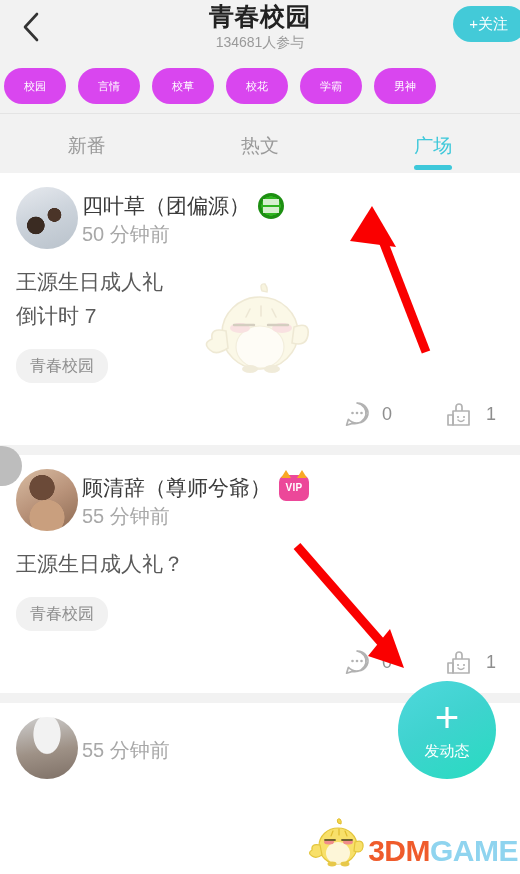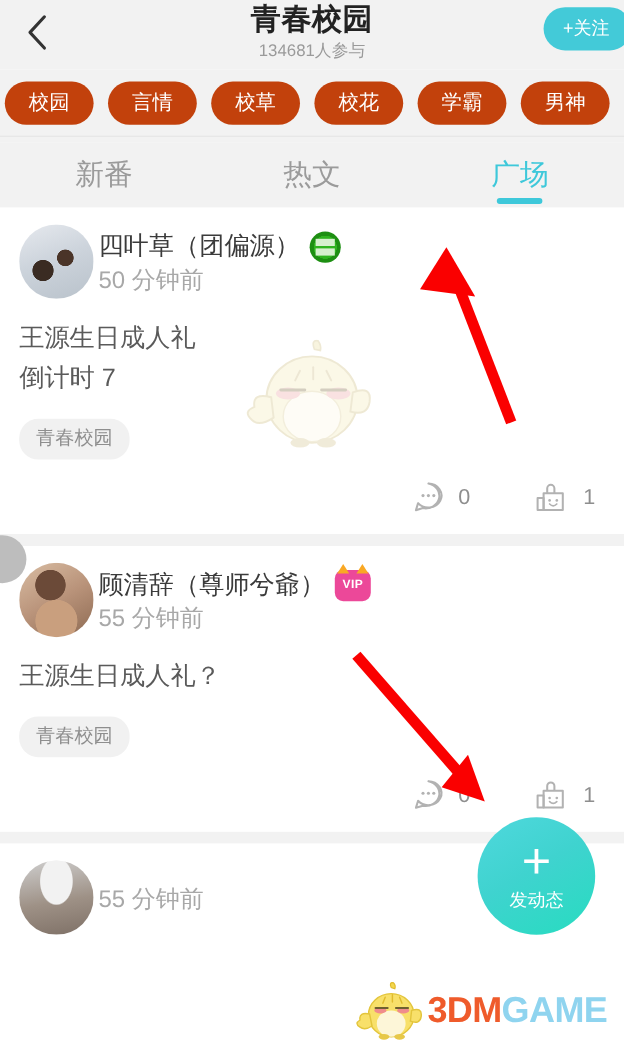--- a/index.html
+++ b/index.html
@@ -66,23 +66,23 @@
   .tagbar {
     height: 55px;
     background: #f2f2f2;
     display: flex;
     align-items: center;
     padding-left: 4px;
     overflow: hidden;
   }
   .tag-pill {
     flex: 0 0 auto;
-    background: #c2410c;
+    background: #d946ef;
     color: #ffffff;
-    font-size: 17px;
+    font-size: 11px;
     border-radius: 20px;
     padding: 7px 20px;
     margin-right: 12px;
     line-height: 22px;
     white-space: nowrap;
   }
 
   .divider-gap {
     height: 6px;
     background: #f2f2f2;
@@ -93,21 +93,21 @@
   .tabbar {
     position: relative;
     height: 54px;
     background: #f2f2f2;
     display: flex;
     align-items: center;
   }
   .tab {
     flex: 1 1 0;
     text-align: center;
-    font-size: 24px;
+    font-size: 19px;
     color: #9b9b9b;
     line-height: 26px;
     position: relative;
     height: 54px;
     display: flex;
     align-items: center;
     justify-content: center;
   }
   .tab.active { color: #3ec8da; }
   .tab.active .tab-underline {
@@ -307,23 +307,23 @@
     position: absolute;
     left: 0; top: 0;
     width: 520px; height: 874px;
     pointer-events: none;
     z-index: 20;
   }
 
   
   .watermark {
     position: absolute;
-    right: 14px; bottom: 6px;
-    display: flex;
-    align-items: center;
+    right: 2px; bottom: 6px;
+    display: flex;
+    align-items: flex-end;
     z-index: 25;
     margin-top: 30px;
   }
   .wm-text {
     font-size: 30px;
     font-weight: bold;
     letter-spacing: -0.5px;
     line-height: 34px;
     margin-left: 2px;
   }

